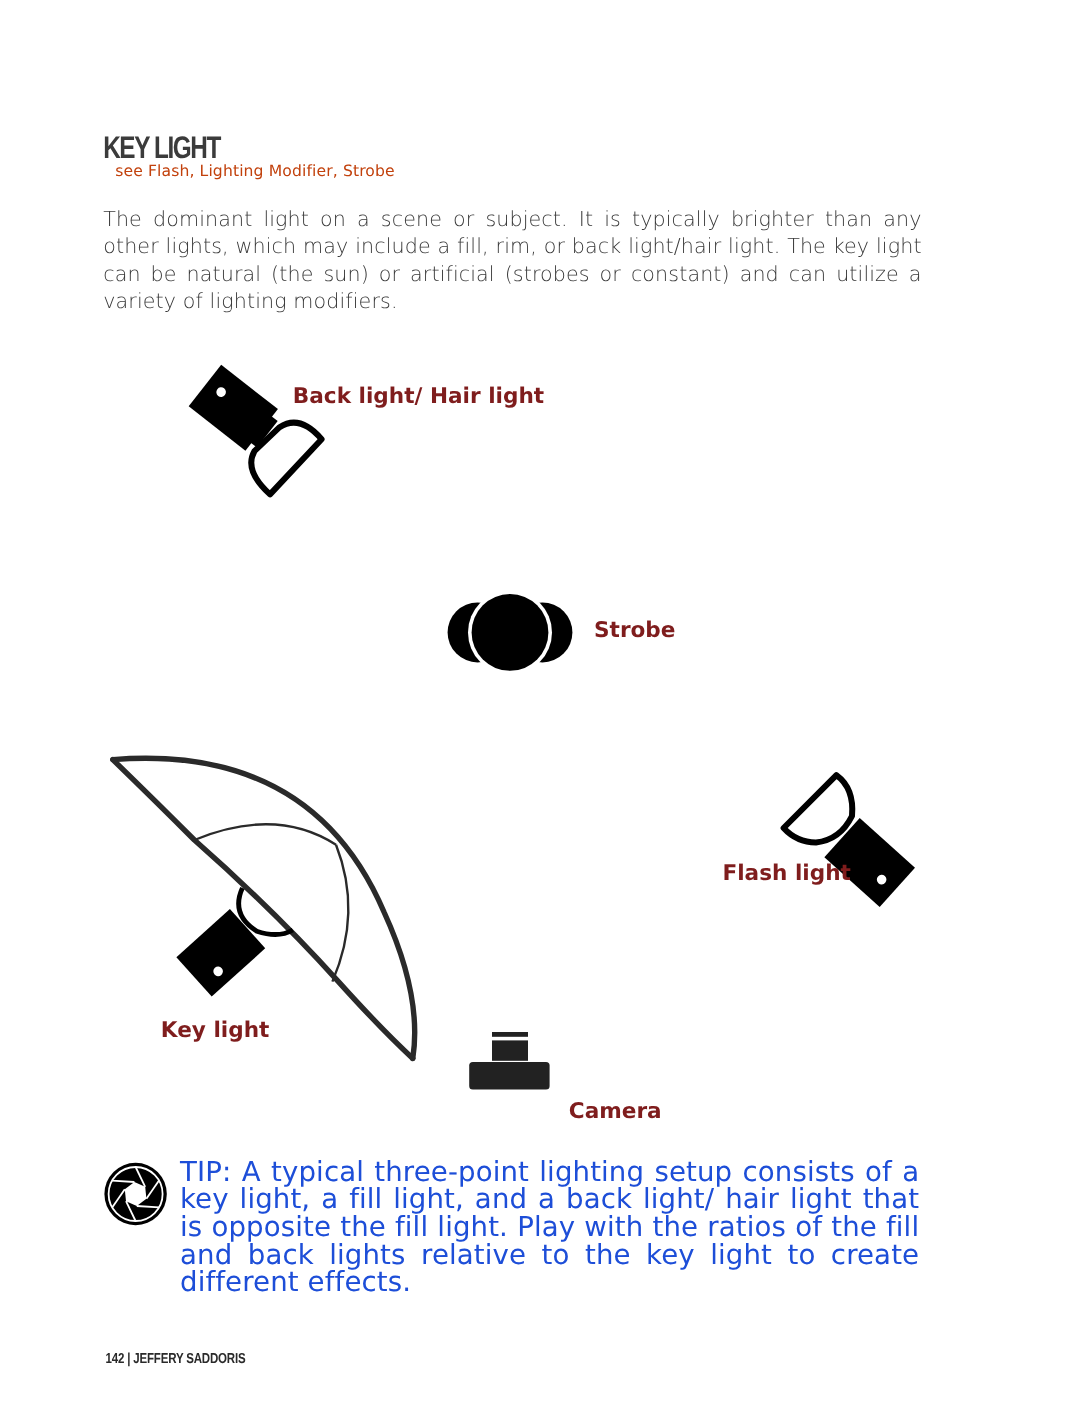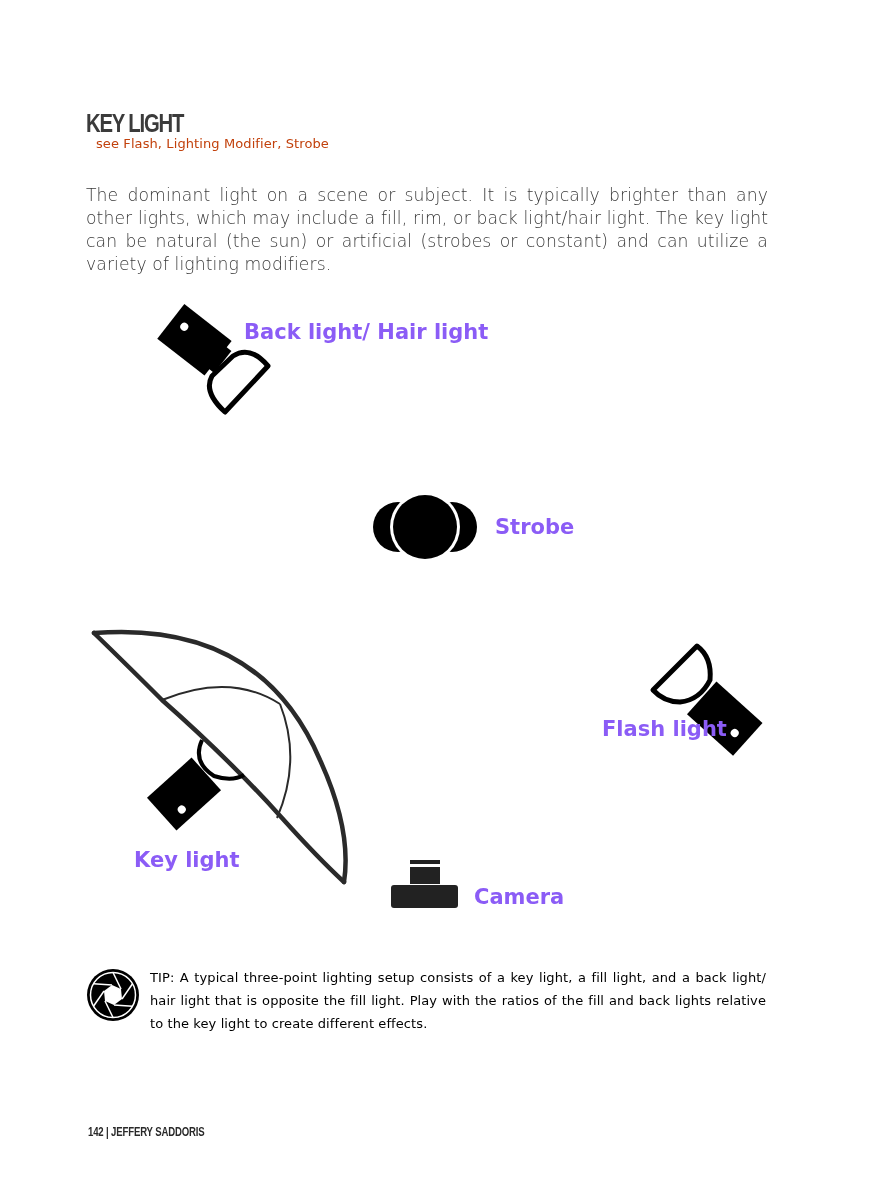--- a/index.html
+++ b/index.html
@@ -12,32 +12,32 @@
   }
   .subtitle {
     position: absolute; left: 86px; top: 136px;
     font-family: "DejaVu Sans", sans-serif; font-size: 13px; color: #c2410c;
     letter-spacing: 0.1px;
     margin-left: 10px;
   }
   .body-text {
     position: absolute; left: 86px; top: 172px; width: 682px;
     font-family: "DejaVu Sans", sans-serif; font-size: 17.2px; line-height: 23px;
-    color: #3a3a3a; text-align: justify; font-weight: 300; letter-spacing: 0.1px; margin-top: 12px;
+    color: #3a3a3a; text-align: justify; font-weight: 300; letter-spacing: 0.1px;
   }
   .diagram { position: absolute; left: 0; top: 0; }
   .label {
     position: absolute; font-family: "DejaVu Sans", sans-serif; font-weight: bold;
-    font-size: 21px; color: #8b5cf6; white-space: nowrap;
+    font-size: 18px; color: #7f1d1d; white-space: nowrap;
   }
   .tip-icon { position: absolute; left: 86px; top: 968px; width: 54px; height: 54px; }
   .tip-text {
     position: absolute; left: 150px; top: 966px; width: 616px;
-    font-family: "DejaVu Sans", sans-serif; font-size: 13px; line-height: 23px;
-    color: #000000; text-align: justify; letter-spacing: 0.1px;
+    font-family: "DejaVu Sans", sans-serif; font-size: 23px; line-height: 23px;
+    color: #1d4ed8; text-align: justify; letter-spacing: 0.1px;
   }
   .footer {
     position: absolute; left: 88px; top: 1125px;
     font-family: "Liberation Sans", sans-serif; font-weight: bold; font-size: 12px;
     color: #2a2a2a; transform: scaleX(0.8); transform-origin: left top; letter-spacing: -0.2px;
   }
 </style>
 </head>
 <body>
 
@@ -87,21 +87,21 @@
     <rect x="410" y="860" width="30" height="4" fill="#222"></rect>
     <rect x="410" y="867" width="30" height="17" fill="#222"></rect>
     <rect x="391" y="885" width="67" height="23" rx="3" fill="#222"></rect>
   </g>
 </svg>
 
 <div class="label" style="left:244px; top:320px;">Back light/ Hair light</div>
 <div class="label" style="left:495px; top:515px;">Strobe</div>
 <div class="label" style="left:602px; top:717px;">Flash light</div>
 <div class="label" style="left:134px; top:848px;">Key light</div>
-<div class="label" style="left:474px; top:885px;text-align:center;">Camera</div>
+<div class="label" style="left:474px; top:916px;text-align:center;">Camera</div>
 
 <svg class="tip-icon" viewBox="0 0 54 54">
   <circle cx="27" cy="27" r="26" fill="#000"></circle>
   <circle cx="27" cy="27" r="22.5" fill="none" stroke="#fff" stroke-width="1.5"></circle>
   <g stroke="#fff" stroke-width="1.5" fill="none">
     <line x1="27" y1="4.5" x2="35" y2="21"></line>
     <line x1="46.5" y1="15.8" x2="36" y2="31"></line>
     <line x1="46.5" y1="38.2" x2="28" y2="37"></line>
     <line x1="27" y1="49.5" x2="19" y2="33"></line>
     <line x1="7.5" y1="38.2" x2="18" y2="23"></line>

